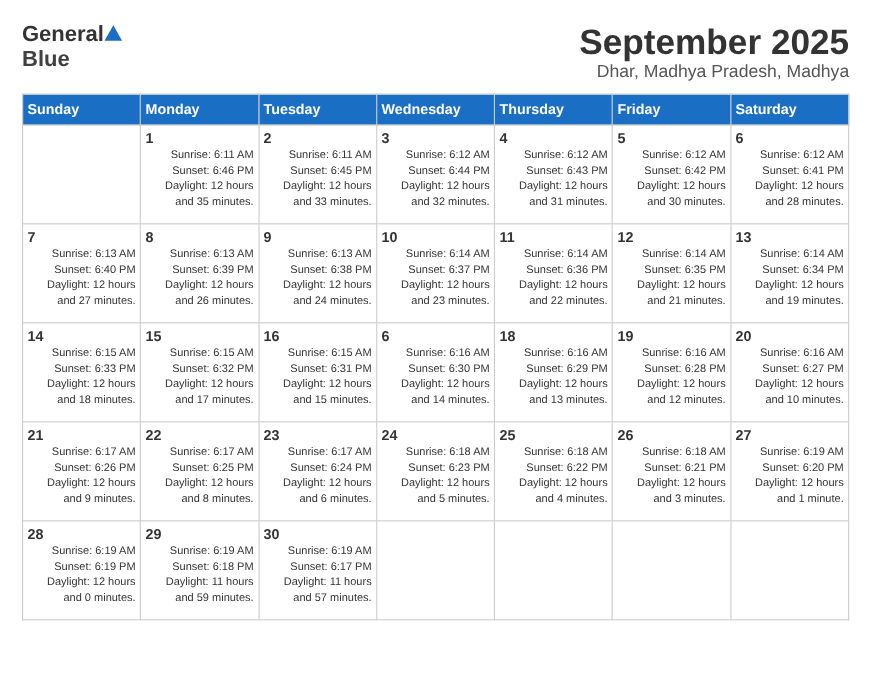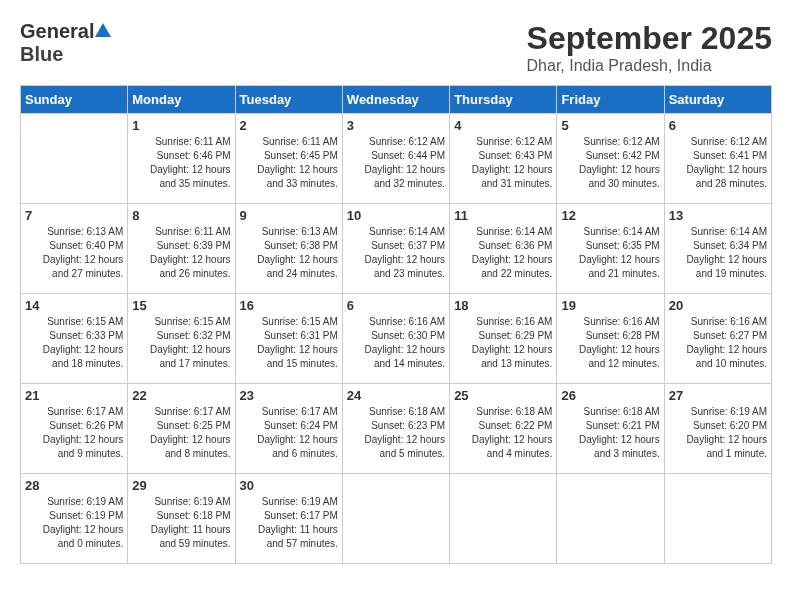--- a/index.html
+++ b/index.html
@@ -15,21 +15,21 @@
       justify-content: space-between;
       align-items: flex-start;
       margin-bottom: 10px;
     }
     .logo {
       display: flex;
       flex-direction: column;
       align-items: flex-start;
     }
     .title-area {
-      text-align: left;
+      text-align: right;
       margin-left: 35px;
     }
     .month-title {
       font-size: 32px;
       font-weight: bold;
       color: #333;
     }
     .location {
       font-size: 16px;
       color: #555;
@@ -108,21 +108,21 @@
     <div class="logo-row">
       <span class="logo-text-general">General</span>
       <span class="logo-triangle"></span>
     </div>
     <div class="logo-row">
       <span class="logo-text-blue">Blue</span>
     </div>
   </div>
   <div class="title-area">
     <div class="month-title">September 2025</div>
-    <div class="location">Dhar, India Pradesh, India</div>
+    <div class="location">Dhar, Madhya Pradesh, Madhya</div>
   </div>
 </div>
 
 <table class="calendar">
   <thead>
     <tr id="weekday-header">
     <th>Sunday</th>
         <th>Monday</th>
         <th>Tuesday</th>
         <th>Wednesday</th>
@@ -180,21 +180,21 @@
       <tr>
         <td>
           <span class="day-number">7</span>
           <div class="day-info">Sunrise: 6:13 AM
 Sunset: 6:40 PM
 Daylight: 12 hours
 and 27 minutes.</div>
         </td>
         <td>
           <span class="day-number">8</span>
-          <div class="day-info">Sunrise: 6:11 AM
+          <div class="day-info">Sunrise: 6:13 AM
 Sunset: 6:39 PM
 Daylight: 12 hours
 and 26 minutes.</div>
         </td>
         <td>
           <span class="day-number">9</span>
           <div class="day-info">Sunrise: 6:13 AM
 Sunset: 6:38 PM
 Daylight: 12 hours
 and 24 minutes.</div>

